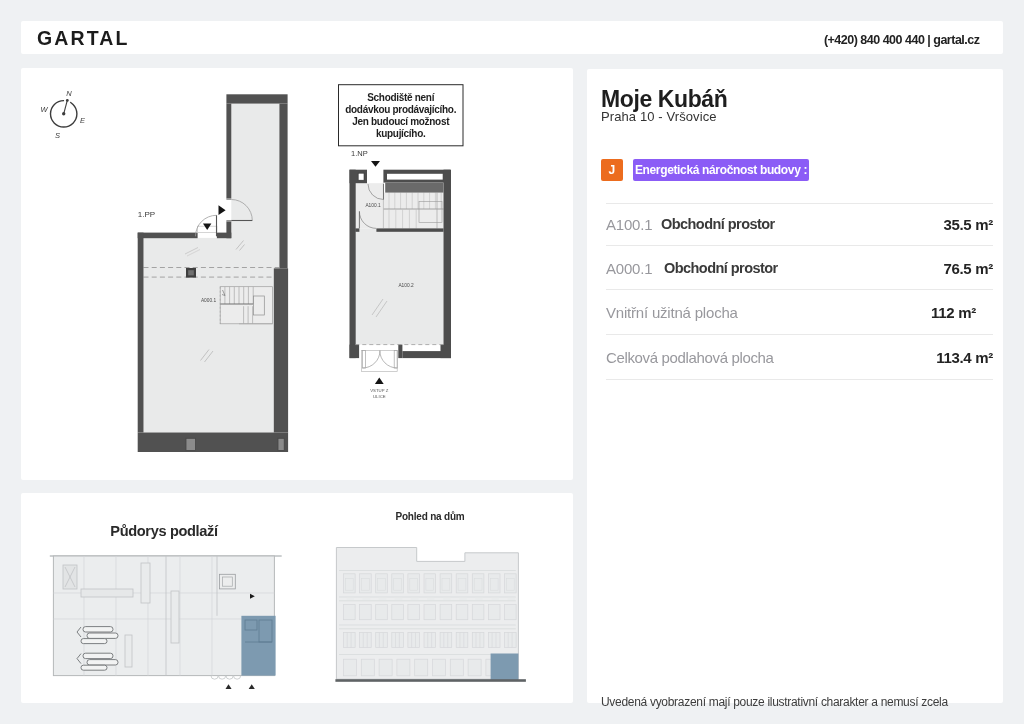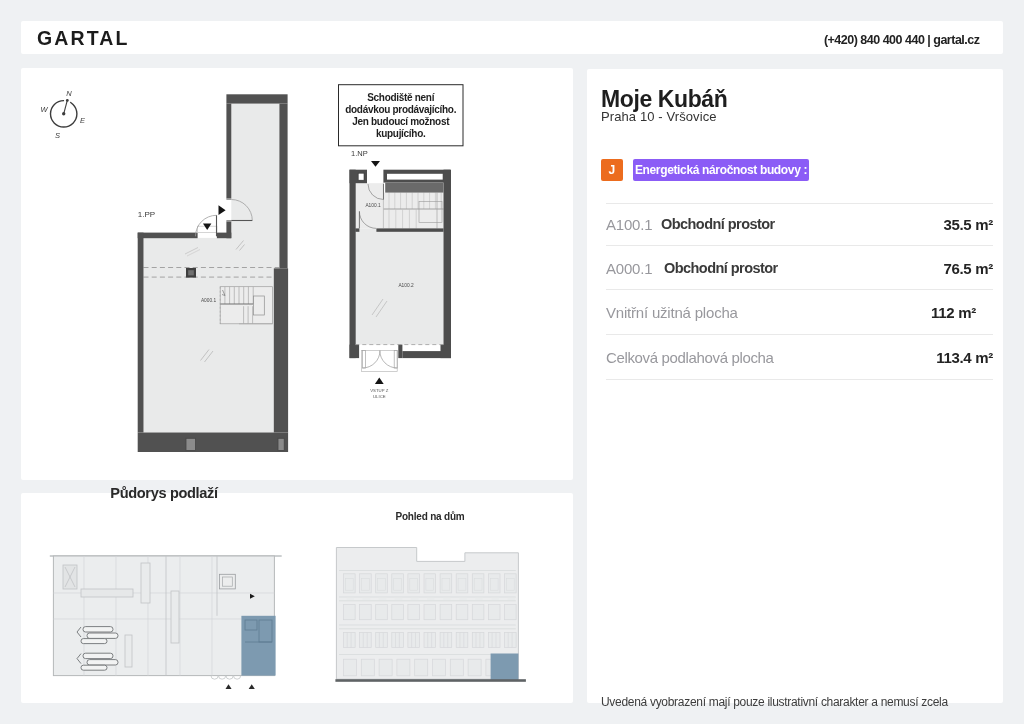--- a/index.html
+++ b/index.html
@@ -215,21 +215,21 @@
 <polygon points="353.9,316 362.7,316 358.3,309.5" fill="#141414"></polygon>
 
 <text x="358.3" y="324" font-size="4.3" fill="#555" text-anchor="middle" font-family="Liberation Sans">VSTUP Z</text>
 <text x="358.3" y="330" font-size="4.3" fill="#555" text-anchor="middle" font-family="Liberation Sans">ULICE</text>
 </g>
 </svg>
 </div>
 
 <div class="abs" style="left:21px;top:493px;width:552px;height:210px;background:#fff;border-radius:2px;"></div>
 
-<div class="abs" style="left:19px;top:485px;width:290px;text-align:center;font-size:14.6px;font-weight:700;letter-spacing:-0.35px;color:#2a2a2a;" id="t1">Půdorys podlaží</div>
+<div class="abs" style="left:19px;top:523px;width:290px;text-align:center;font-size:14.6px;font-weight:700;letter-spacing:-0.35px;color:#2a2a2a;" id="t1">Půdorys podlaží</div>
 
 <div class="abs" style="left:330px;top:511px;width:200px;text-align:center;font-size:10px;font-weight:700;letter-spacing:-0.2px;color:#2a2a2a;" id="t2">Pohled na dům</div>
 <div class="abs" style="left:21px;top:493px;width:552px;height:210px;">
 <svg width="552" height="210" viewBox="0 0 552 210" style="position:absolute;left:0;top:0;">
 
 <g>
 
 <line x1="28.8" y1="63" x2="260.7" y2="63" stroke="#9aa0a3" stroke-width="1"></line>
 
 <rect x="32.4" y="63" width="221" height="119.6" fill="#ebedee" stroke="#b5b8ba" stroke-width="1"></rect>

